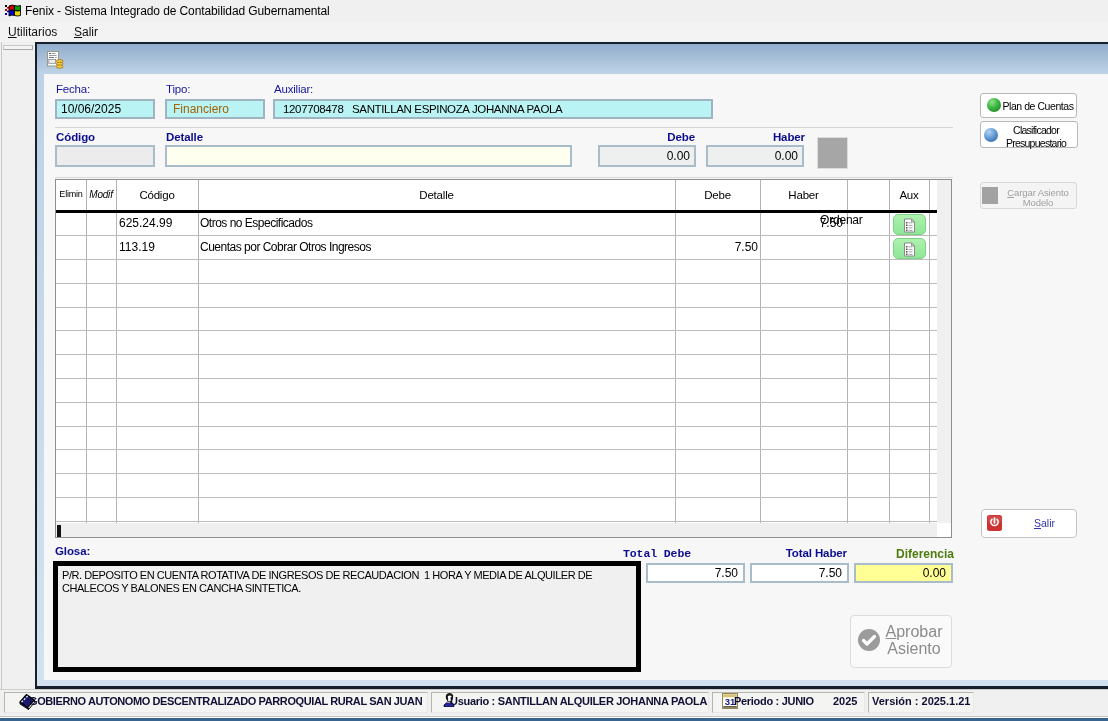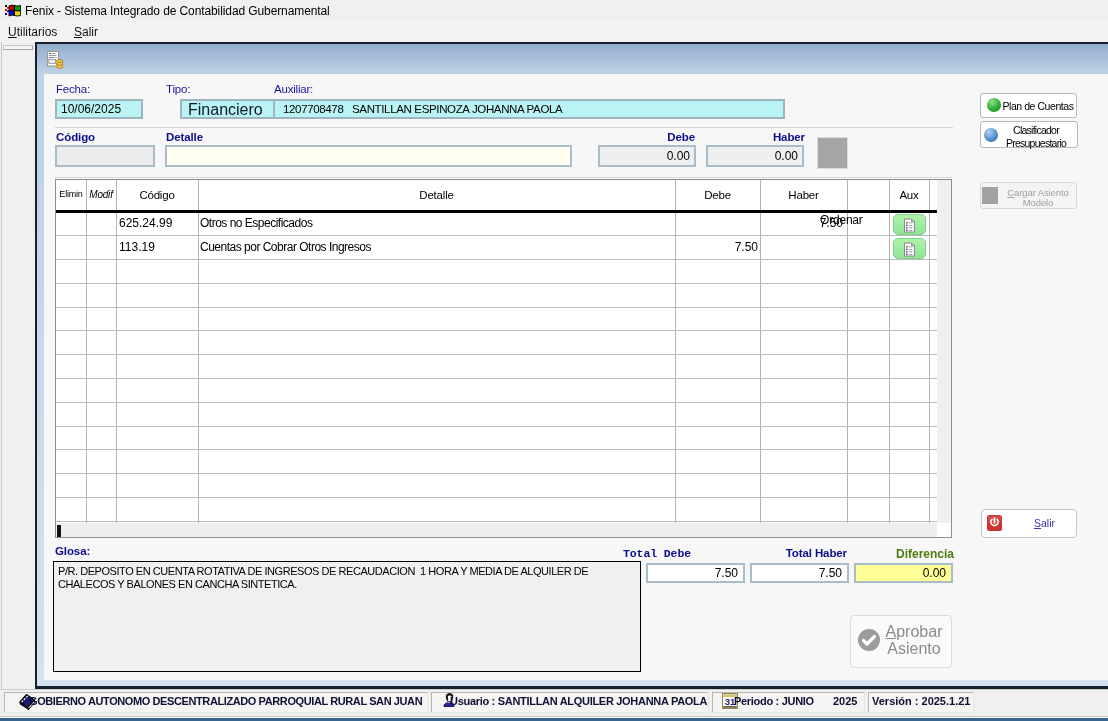--- a/index.html
+++ b/index.html
@@ -64,23 +64,23 @@
 <ellipse cx="12.6" cy="12.9" rx="3.4" ry="1.7"></ellipse>
 <ellipse cx="12.6" cy="15.6" rx="3.4" ry="1.7"></ellipse>
 </g>
     </svg></div>
 
 <div class="abs" style="left:44px;top:74px;width:1064px;height:606px;background:#f7f7f7;"></div>
 
 <div class="abs lbl" style="left:56px;top:83px;">Fecha:</div>
 <div class="abs lbl" style="left:166px;top:83px;">Tipo:</div>
 <div class="abs lbl" style="left:274px;top:83px;text-align:center;">Auxiliar:</div>
-<div class="abs" style="left:55px;top:99px;width:88px;height:20px;background:#b9f3f3;border:2px solid #9fb3c1;font-size:12px;color:#000;line-height:17px;padding-left:4px;">10/06/2025</div>
-<div class="abs" style="left:165px;top:99px;width:100px;height:20px;background:#b9f3f3;border:2px solid #9fb3c1;font-size:16px;color:#0f172a;line-height:17px;padding-left:6px;margin-left:15px;">Financiero</div>
-<div class="abs" style="left:273px;top:99px;width:512px;height:20px;background:#b9f3f3;border:2px solid #9fb3c1;font-size:11.5px;letter-spacing:-0.35px;color:#000;line-height:17px;padding-left:8px;">1207708478&nbsp;&nbsp;&nbsp;SANTILLAN ESPINOZA JOHANNA PAOLA</div>
+<div class="abs" style="left:55px;top:99px;width:100px;height:20px;background:#b9f3f3;border:2px solid #9fb3c1;font-size:12px;color:#000;line-height:17px;padding-left:4px;">10/06/2025</div>
+<div class="abs" style="left:165px;top:99px;width:100px;height:20px;background:#b9f3f3;border:2px solid #9fb3c1;font-size:12px;color:#a16207;line-height:17px;padding-left:6px;">Financiero</div>
+<div class="abs" style="left:273px;top:99px;width:440px;height:20px;background:#b9f3f3;border:2px solid #9fb3c1;font-size:11.5px;letter-spacing:-0.35px;color:#000;line-height:17px;padding-left:8px;">1207708478&nbsp;&nbsp;&nbsp;SANTILLAN ESPINOZA JOHANNA PAOLA</div>
 
 <div class="abs" style="left:55px;top:127px;width:898px;height:1px;background:#d4d4d4;"></div>
 
 <div class="abs blbl" style="left:56px;top:131px;">Código</div>
 <div class="abs blbl" style="left:166px;top:131px;">Detalle</div>
 <div class="abs blbl" style="left:640px;top:131px;width:55px;text-align:right;">Debe</div>
 <div class="abs blbl" style="left:750px;top:131px;width:55px;text-align:right;">Haber</div>
 <div class="abs" style="left:55px;top:145px;width:100px;height:22px;background:#ececec;border:2px solid #a9bcca;"></div>
 <div class="abs" style="left:165px;top:145px;width:407px;height:22px;background:#fffff0;border:2px solid #a9bcca;"></div>
 <div class="abs" style="left:598px;top:145px;width:98px;height:22px;background:#eef0f0;border:2px solid #a9bcca;font-size:12px;text-align:right;padding-right:4px;line-height:18px;">0.00</div>
@@ -158,21 +158,21 @@
         <rect x="5.5" y="11.9" width="4" height="0.9" fill="#999"></rect>
       </svg></div>
 
   <div class="abs" style="left:881px;top:0;width:16px;height:343px;background:#f0f0f0;"></div>
 
   <div class="abs" style="left:0;top:343px;width:881px;height:16px;background:#efefef;"></div>
   <div class="abs" style="left:1px;top:345px;width:4px;height:12px;background:#111;"></div>
 </div>
 
 <div class="abs blbl" style="left:55px;top:545px;">Glosa:</div>
-<div class="abs" style="left:53px;top:561px;width:588px;height:111px;background:#f0f0f0;border:1px solid #000000;font-size:11px;letter-spacing:-0.45px;color:#000;padding:3px 4px;line-height:13px;">P/R. DEPOSITO EN CUENTA ROTATIVA DE INGRESOS DE RECAUDACION&nbsp; 1 HORA Y MEDIA DE ALQUILER DE CHALECOS Y BALONES EN CANCHA SINTETICA.</div>
+<div class="abs" style="left:53px;top:561px;width:588px;height:111px;background:#f0f0f0;border:5px solid #000000;font-size:11px;letter-spacing:-0.45px;color:#000;padding:3px 4px;line-height:13px;">P/R. DEPOSITO EN CUENTA ROTATIVA DE INGRESOS DE RECAUDACION&nbsp; 1 HORA Y MEDIA DE ALQUILER DE CHALECOS Y BALONES EN CANCHA SINTETICA.</div>
 
 <div class="abs blbl" style="left:609px;top:547px;width:96px;text-align:center;font-family:Liberation Mono, monospace;">Total Debe</div>
 <div class="abs blbl" style="left:751px;top:547px;width:96px;text-align:right;">Total Haber</div>
 <div class="abs" style="left:896px;top:547px;font-size:12px;font-weight:bold;color:#4d7c0f;">Diferencia</div>
 <div class="abs" style="left:646px;top:563px;width:99px;height:20px;background:#fff;border:2px solid #a9bcca;font-size:12px;text-align:right;padding-right:5px;line-height:17px;">7.50</div>
 <div class="abs" style="left:750px;top:563px;width:99px;height:20px;background:#fff;border:2px solid #a9bcca;font-size:12px;text-align:right;padding-right:5px;line-height:17px;">7.50</div>
 <div class="abs" style="left:854px;top:563px;width:99px;height:20px;background:#ffff96;border:2px solid #a9bcca;font-size:12px;text-align:right;padding-right:5px;line-height:17px;">0.00</div>
 
 <div class="abs" id="btnPlan" style="left:980px;top:93px;width:97px;height:25px;background:#fff;border:1px solid #b8b8b8;border-radius:3px;"></div>
 <div class="abs sphere" style="left:987px;top:98px;background:radial-gradient(circle at 5px 4px,#8ee488 0%,#3cb440 45%,#219326 78%,#1a7d20);"></div>

